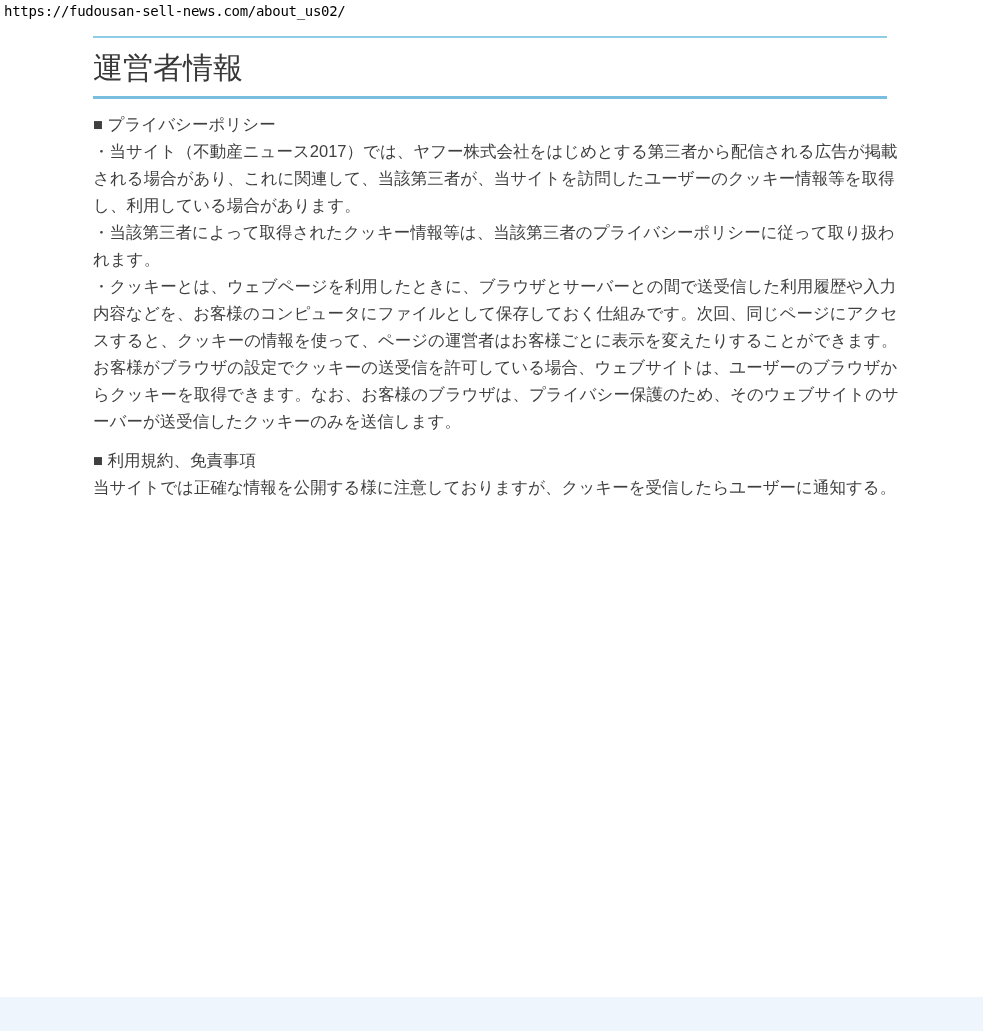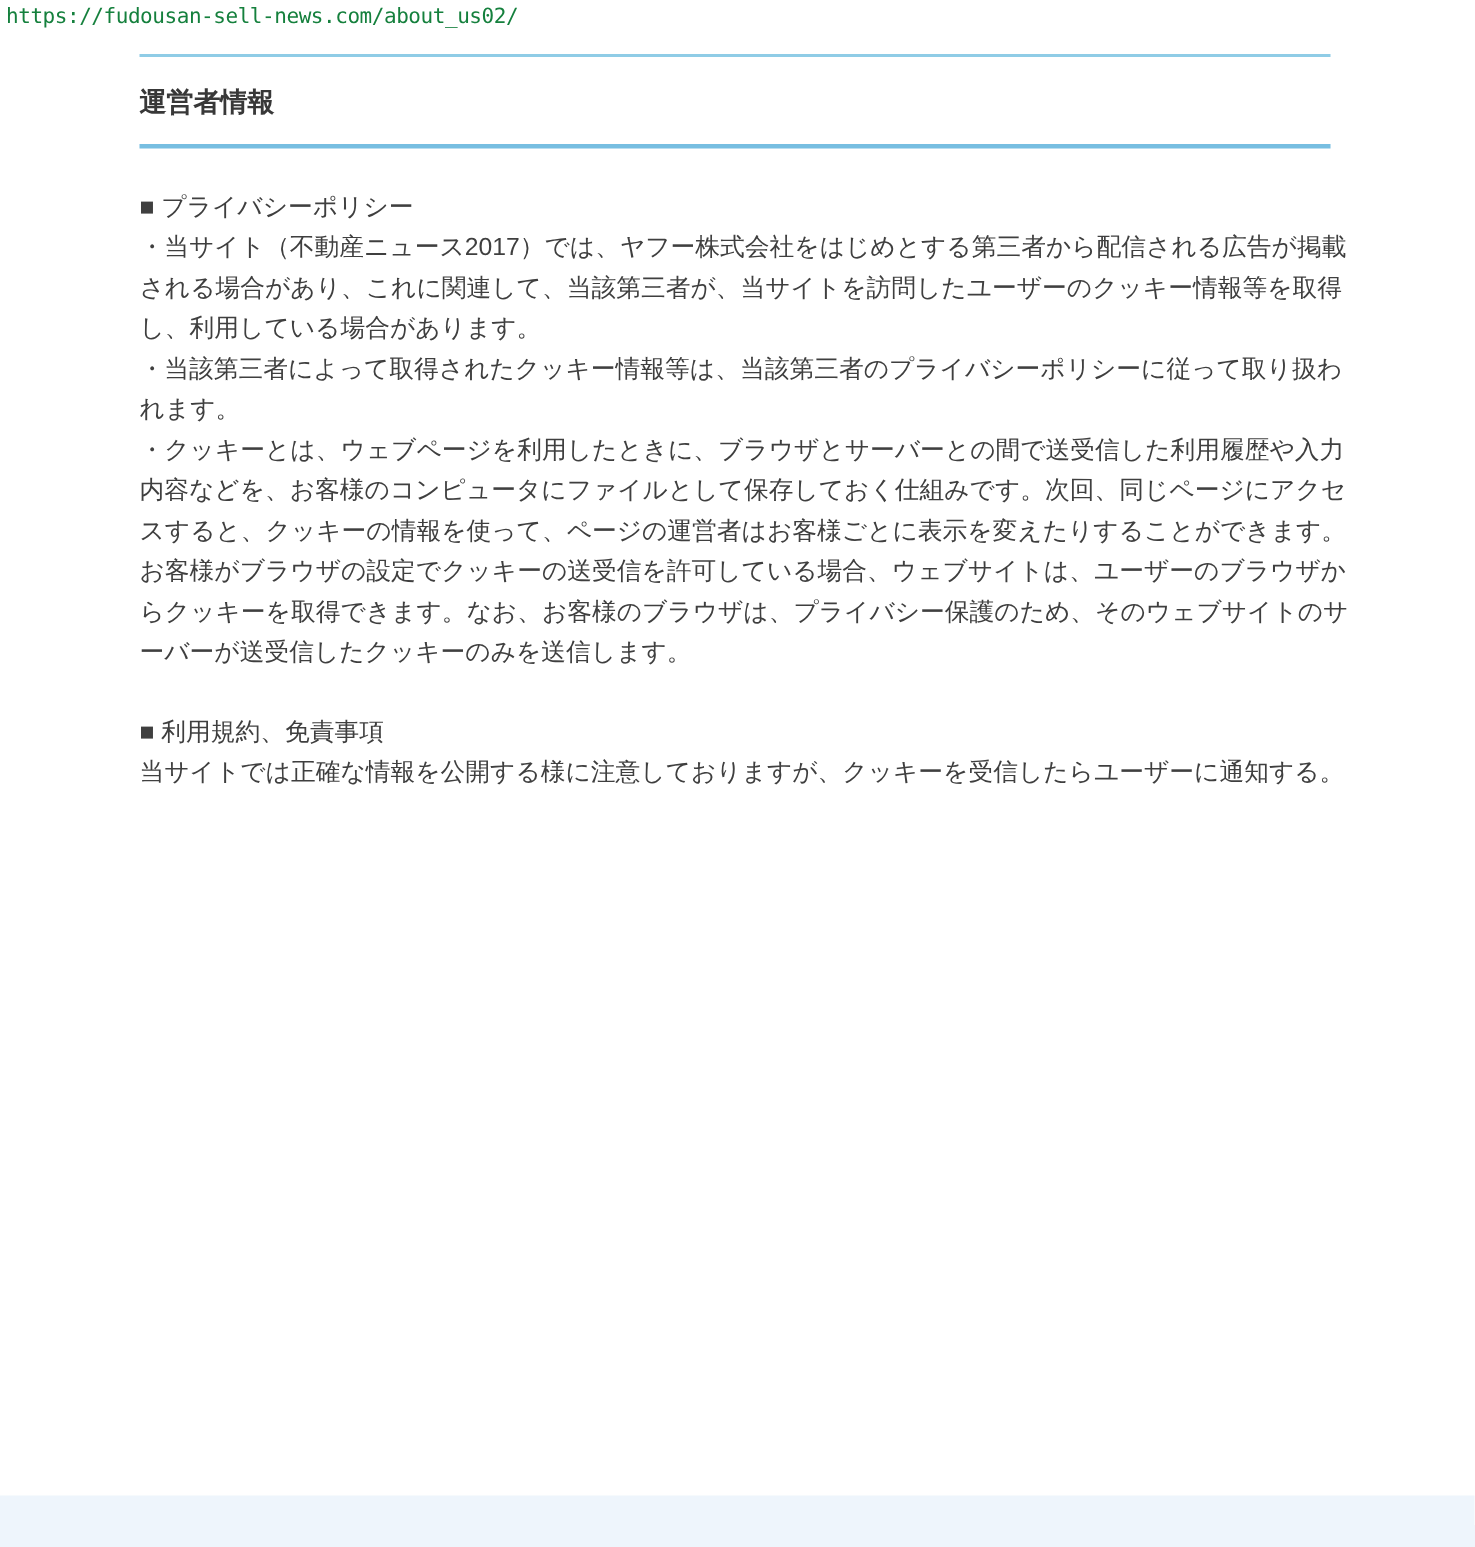--- a/index.html
+++ b/index.html
@@ -19,21 +19,21 @@
     overflow: hidden;
     font-family: "Liberation Sans", sans-serif;
   }
   .url-caption {
     position: absolute;
     top: 3px;
     left: 4px;
     font-family: "DejaVu Sans Mono", monospace;
     font-size: 14px;
     letter-spacing: -0.3px;
-    color: #15803d;
+    color: #000000;
     white-space: nowrap;
   }
   .content {
     position: absolute;
     left: 93px;
     top: 0;
     width: 806px;
   }
   .rule {
     width: 794px;
@@ -43,27 +43,27 @@
     margin-top: 36px;
     height: 2px;
     background: var(--line-thin);
   }
   .rule-thick {
     height: 3px;
     background: var(--line-thick);
   }
   .page-title {
     margin: 14px 0 12px 0;
-    font-size: 18px;
+    font-size: 30px;
     line-height: 32px;
-    font-weight: bold;
+    font-weight: normal;
     color: var(--heading);
   }
   .info-block { margin-top: 14px; }
-  .section { margin-top: 26px; }
+  .section { margin-top: 12px; }
   .body-line,
   .section-heading {
     margin: 0;
     font-size: 16.5px;
     line-height: 27px;
     color: var(--text);
     text-align: left;
   }
   .footer-band {
     position: absolute;

